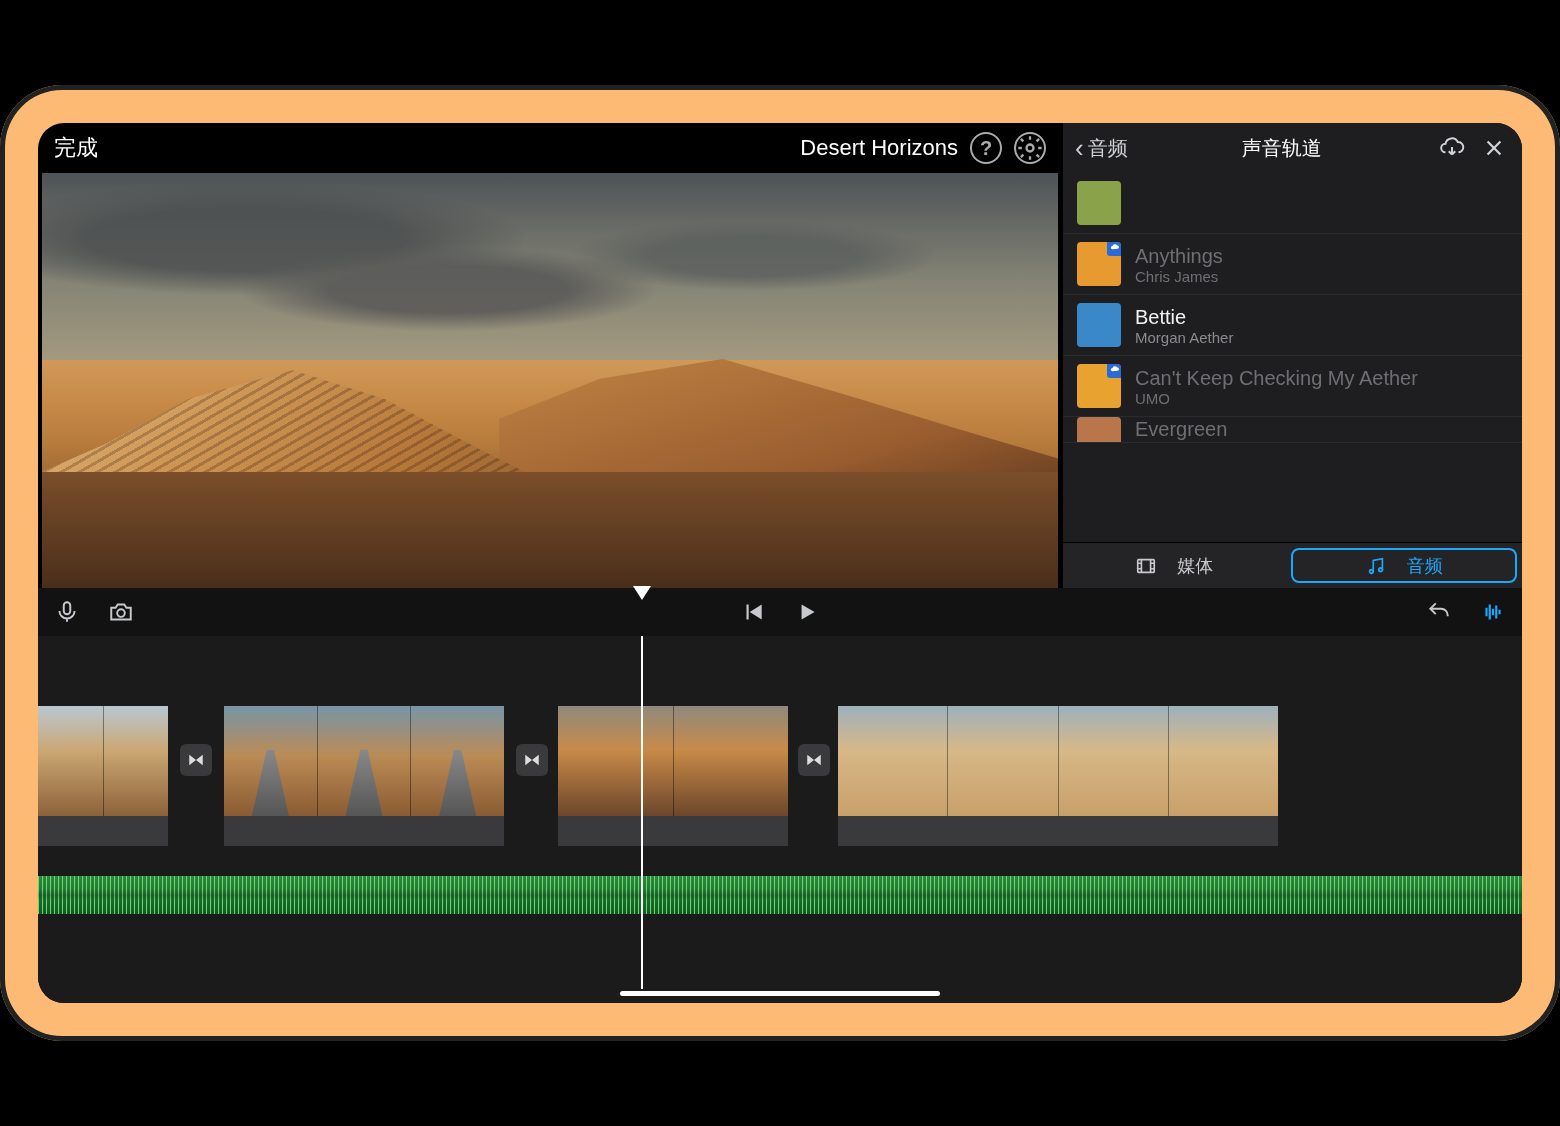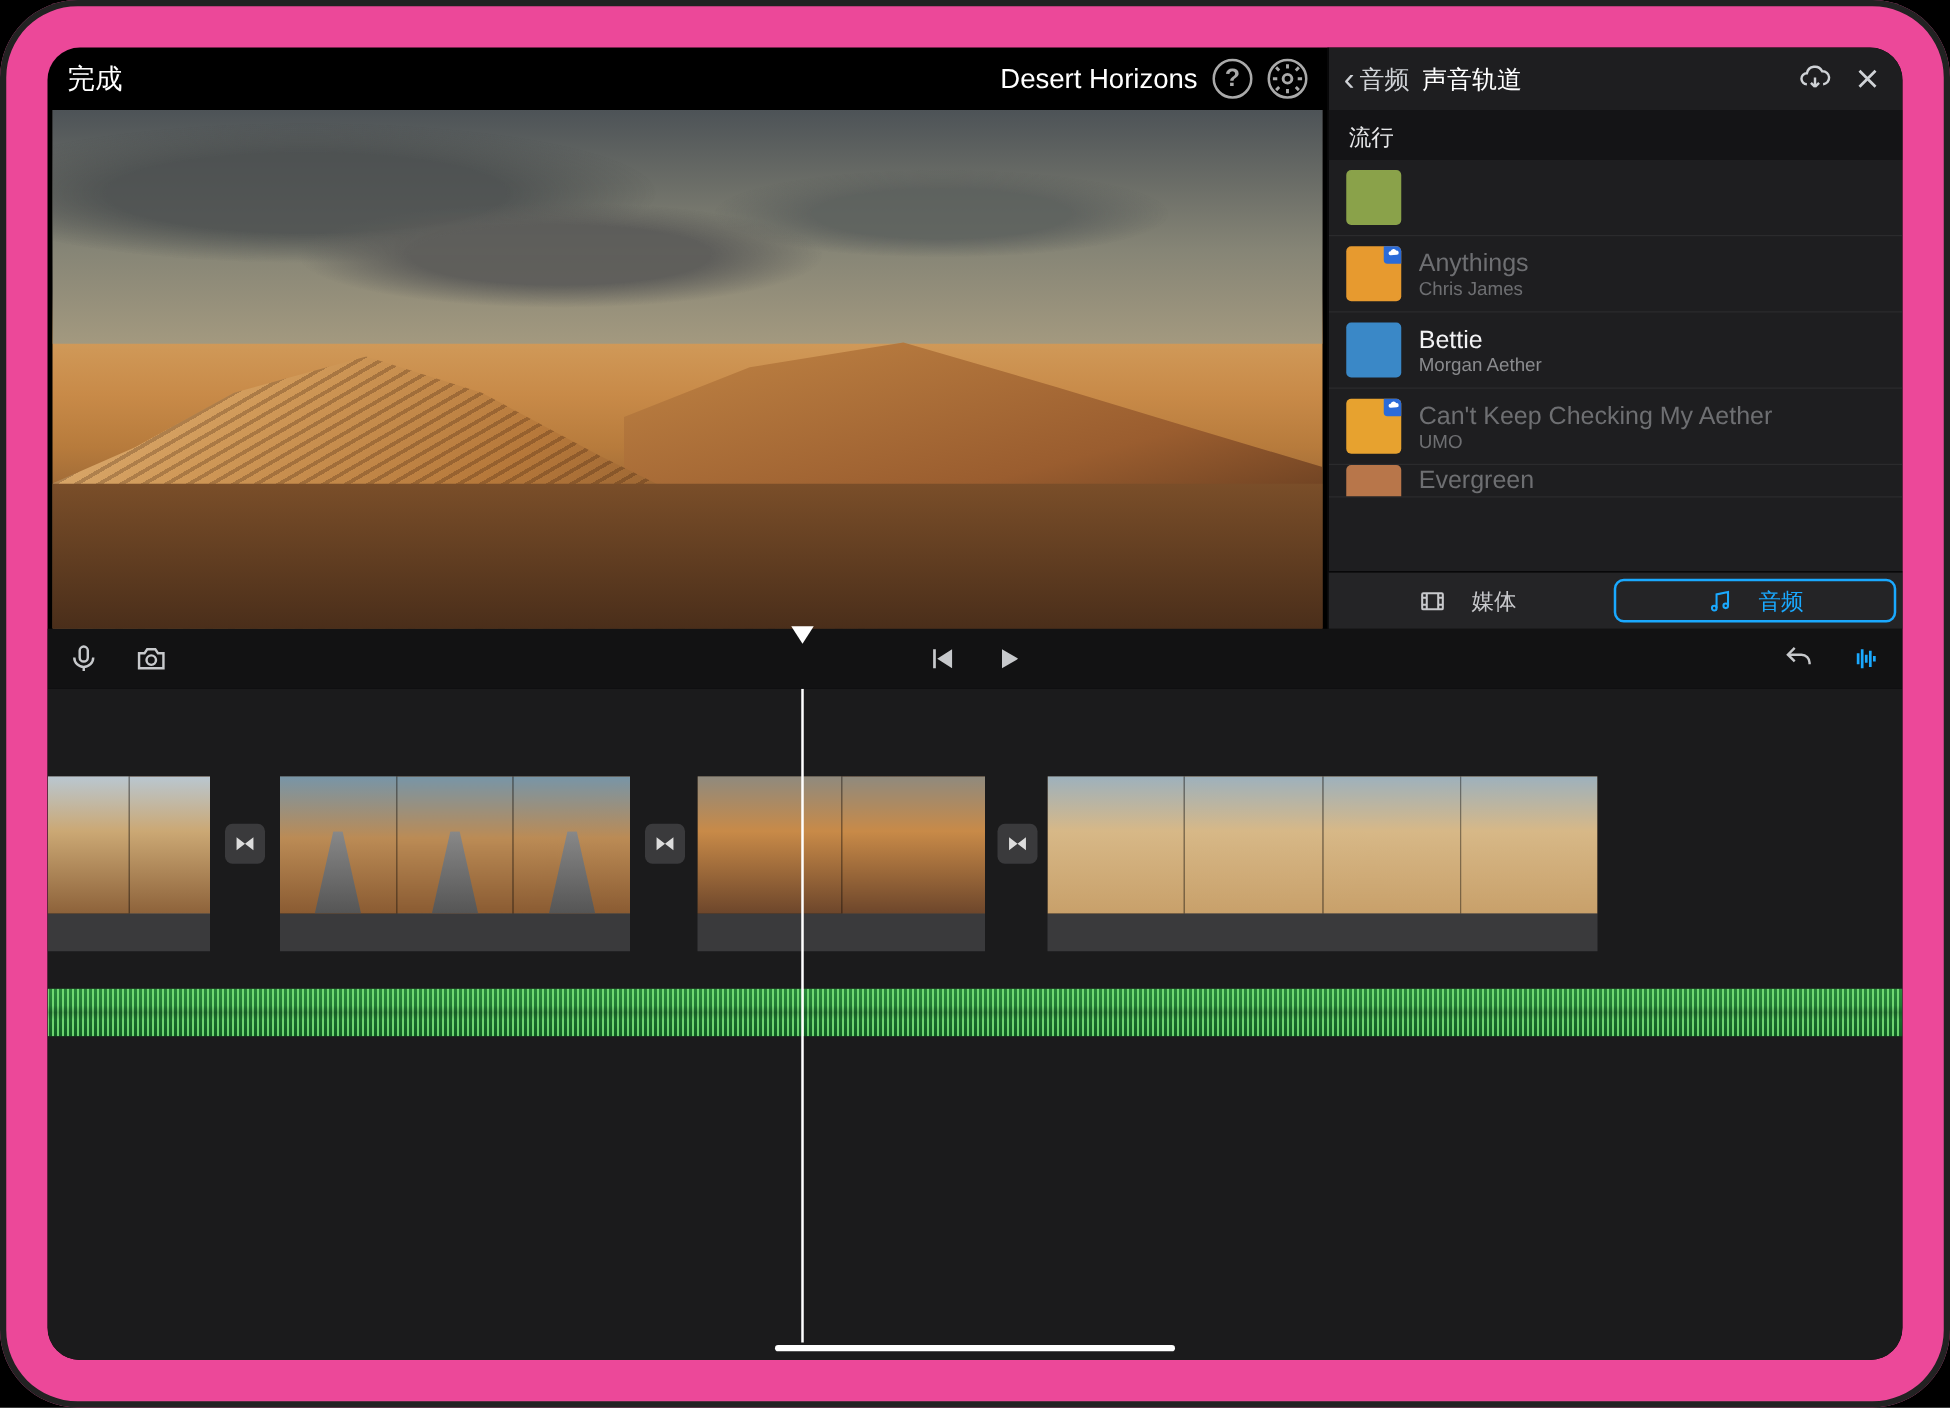--- a/index.html
+++ b/index.html
@@ -7,22 +7,22 @@
     font-family: -apple-system, "Helvetica Neue", Arial, sans-serif;
     background: #000;
     display: flex;
     align-items: center;
     justify-content: center;
     min-height: 100vh;
     color: #fff;
   }
   .ipad-frame {
     width: 1560px;
-    height: 1126px;
-    background: #ec4899;
+    height: 956px;
+    background: #fdba74;
     border-radius: 62px;
     padding: 38px;
     position: relative;
     box-shadow: inset 0 0 0 5px #222, 0 6px 40px rgba(0,0,0,0.6);
   }
   .screen {
     width: 100%;
     height: 100%;
     background: #000;
     border-radius: 26px;
@@ -100,21 +100,21 @@
   }
   .panel-header {
     height: 50px;
     display: flex;
     align-items: center;
     padding: 0 12px;
     gap: 10px;
   }
   .back-btn { display: flex; align-items: center; color: #cfd2d6; font-size: 20px; cursor: pointer; }
   .back-chevron { font-size: 26px; margin-right: 4px; line-height: 1; }
-  .panel-title { flex: 1; text-align: left; font-size: 20px; font-weight: 500; color: #fff; }
+  .panel-title { flex: 1; text-align: center; font-size: 20px; font-weight: 500; color: #fff; }
   .panel-action { width: 32px; height: 32px; display:flex;align-items:center;justify-content:center;color:#cfd2d6; }
   .panel-section-label {
     padding: 10px 16px 6px;
     font-size: 18px;
     background: #141416;
     color: #e7e8ea;
   }
   .track-list { flex: 1; overflow: hidden; }
   .track-row {
     display: flex; align-items: center; gap: 14px;
@@ -270,21 +270,20 @@
                 <path d="M6 16a4 4 0 010-8 6 6 0 0111.3-1.5A4.5 4.5 0 0118 16"></path>
                 <path d="M12 11v7m0 0l-3-3m3 3l3-3"></path>
               </svg>
           </div>
           <div class="panel-action">
             <svg viewBox="0 0 24 24" width="22" height="22" stroke="#cfd2d6" stroke-width="2.4">
                 <path d="M5 5l14 14M19 5L5 19"></path>
               </svg>
           </div>
         </div>
-        <div class="panel-section-label">流行</div>
         <div class="track-list" id="track-list">
             <div class="track-row">
               <div class="track-thumb" style="background: rgb(138, 162, 74);"></div>
             </div>
             <div class="track-row faded">
               <div class="track-thumb" style="background: rgb(231, 154, 47);">
                 <div class="cloud-badge">
                   <svg width="10" height="10" viewBox="0 0 24 24" fill="#fff">
                     <path d="M6 15a4 4 0 010-8 6 6 0 0111-1 4 4 0 011 8z"></path>
                   </svg>

